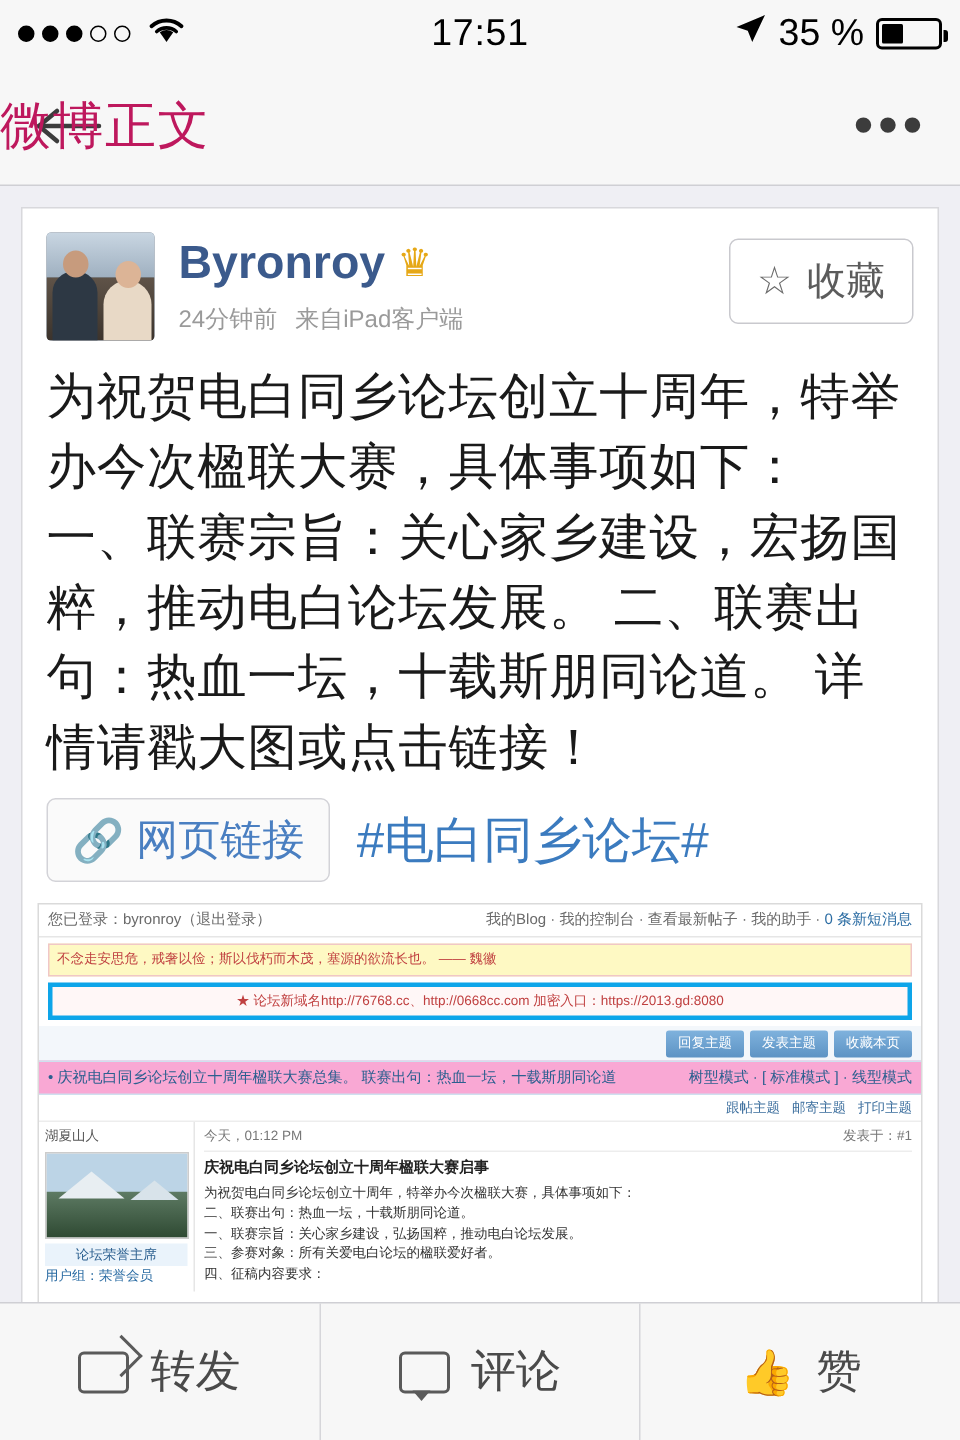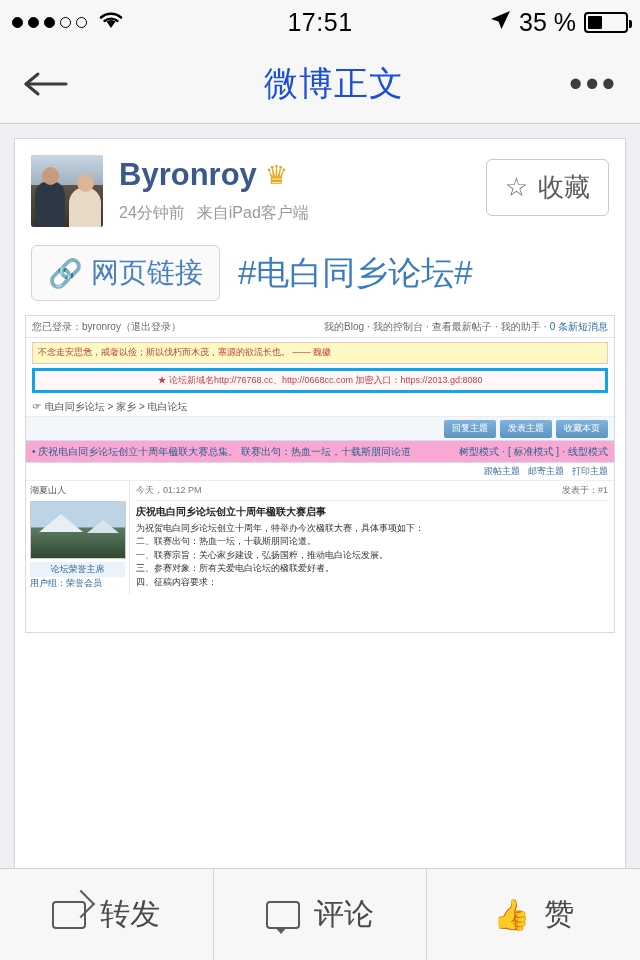--- a/index.html
+++ b/index.html
@@ -121,26 +121,25 @@
     width: 60px;
     display: flex;
     align-items: center;
     font-size: 40px;
     color: #3c3c3c;
     cursor: pointer;
   }
   .nav-title {
     position: absolute;
     left: 0; right: 0;
-    text-align: center;
+    text-align: left;
     font-size: 34px;
-    color: #1d4ed8;
+    color: #be185d;
     letter-spacing: 1px;
     pointer-events: none;
-    margin-left: 28px;
   }
   .nav-more {
     margin-left: auto;
     font-size: 38px;
     letter-spacing: 3px;
     color: #3c3c3c;
     cursor: pointer;
     line-height: 20px;
   }
 
@@ -546,40 +545,40 @@
             <span>24分钟前</span>
             <span>来自iPad客户端</span>
           </div>
         </div>
         <div class="fav-btn">
           <span class="star">☆</span>
           <span>收藏</span>
         </div>
       </div>
 
+      <div class="post-body">为祝贺电白同乡论坛创立十周年，特举办今次楹联大赛，具体事项如下： 一、联赛宗旨：关心家乡建设，宏扬国粹，推动电白论坛发展。 二、联赛出句：热血一坛，十载斯朋同论道。 详情请戳大图或点击链接！</div>
 
       <div class="link-row">
         <div class="weblink">
           <span>🔗</span>
           <span>网页链接</span>
         </div>
         <div class="topic">#电白同乡论坛#</div>
       </div>
 
       <div class="shot">
         <div class="s-topbar">
           <span>您已登录：byronroy（退出登录）</span>
           <span>
             <span>我的Blog · 我的控制台 · 查看最新帖子 · 我的助手 ·</span>
             <span class="blue">0 条新短消息</span>
           </span>
         </div>
         <div class="s-notice">不念走安思危，戒奢以俭；斯以伐朽而木茂，塞源的欲流长也。 —— 魏徽</div>
         <div class="s-notice2">★ 论坛新域名http://76768.cc、http://0668cc.com 加密入口：https://2013.gd:8080</div>
-        <div class="s-crumb">☞ 电白同乡论坛 &gt; 家乡 &gt; 电白论坛</div>
         <div class="s-btnrow">
           <span class="s-btn">回复主题</span>
           <span class="s-btn">发表主题</span>
           <span class="s-btn">收藏本页</span>
         </div>
         <div class="s-threadbar">
           <span>• 庆祝电白同乡论坛创立十周年楹联大赛总集。 联赛出句：热血一坛，十载斯朋同论道</span>
           <span>树型模式 · [ 标准模式 ] · 线型模式</span>
         </div>
         <div class="s-subbar">

